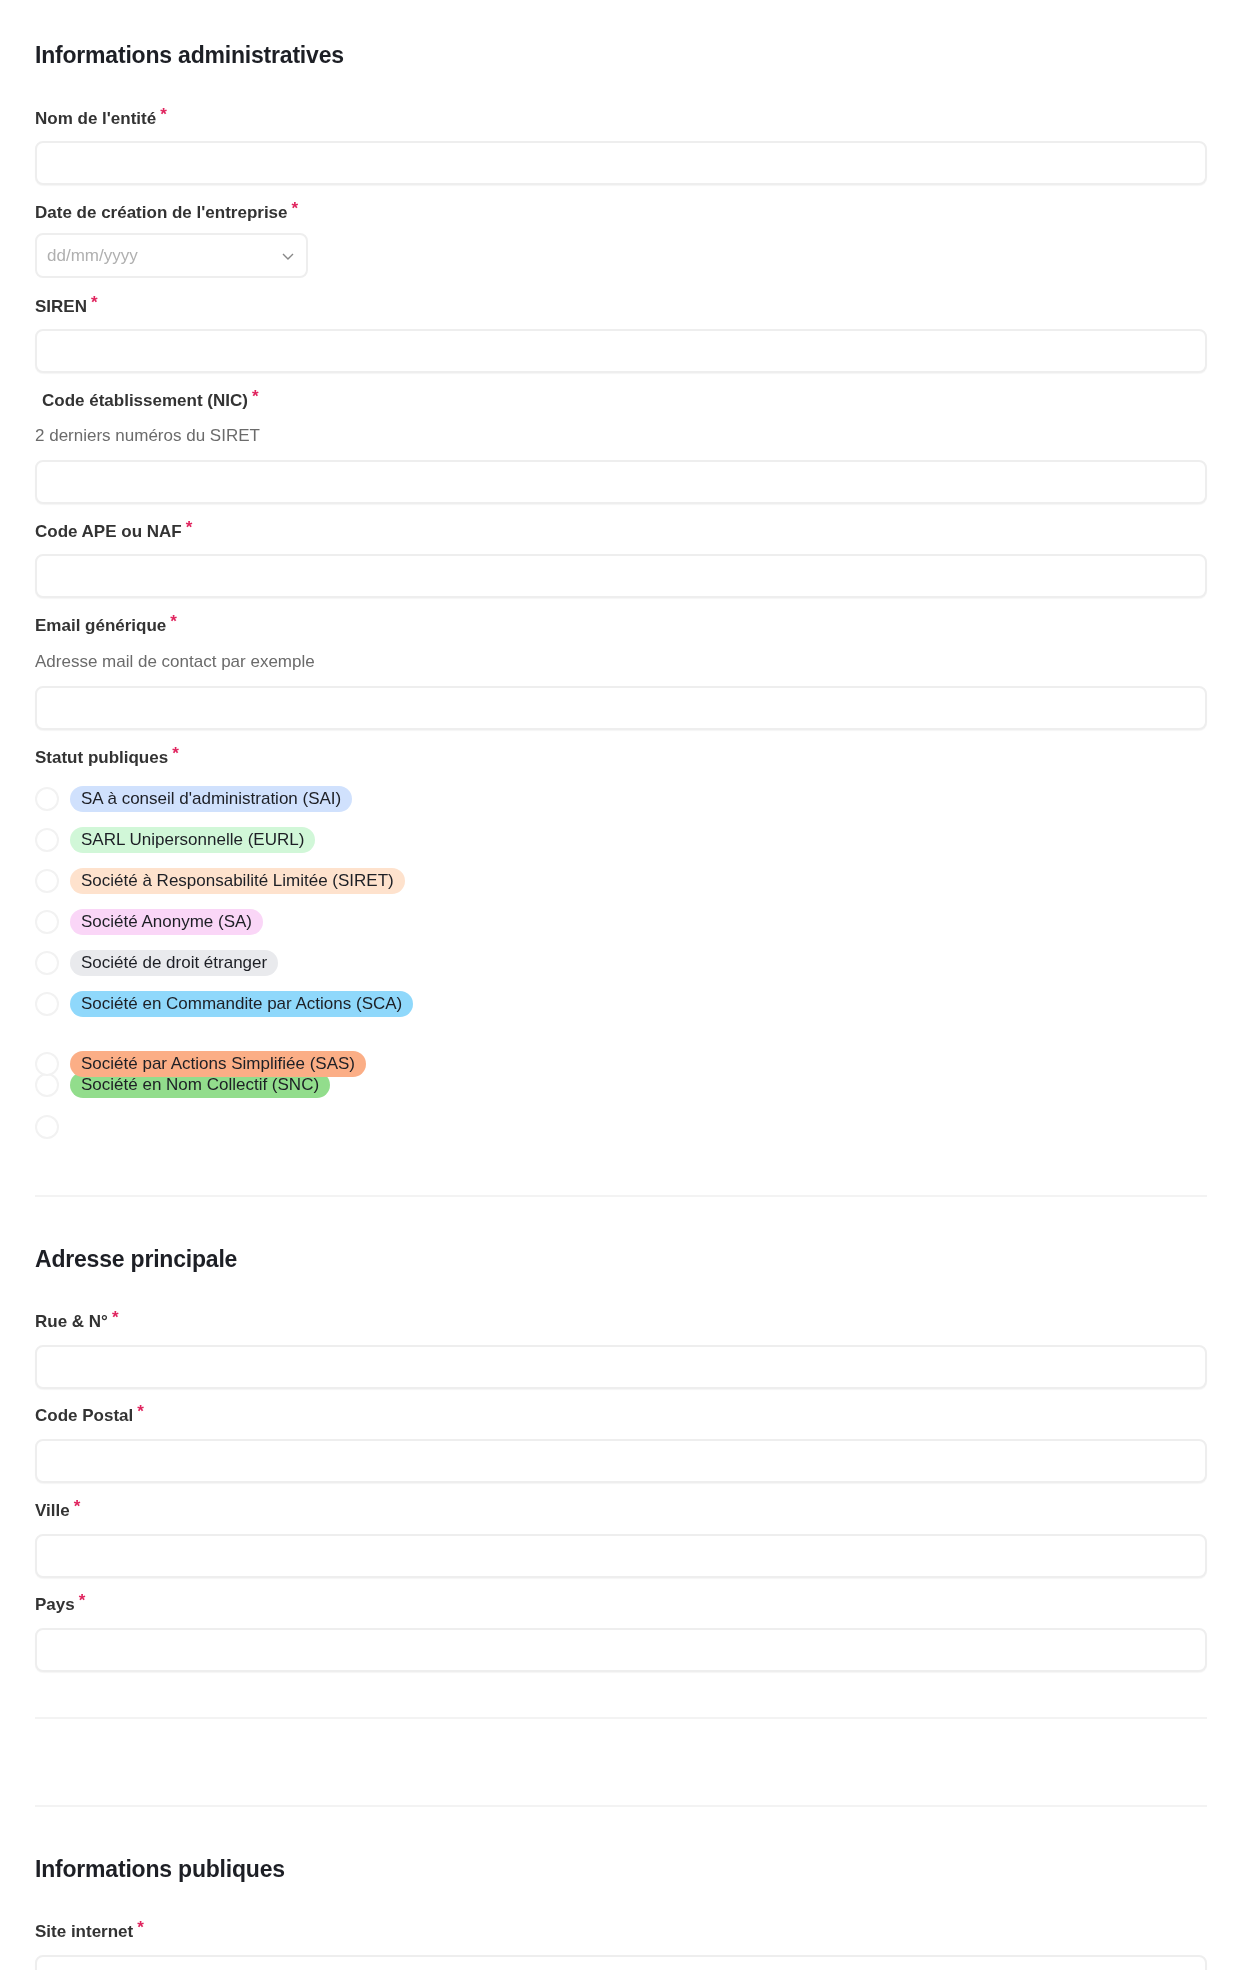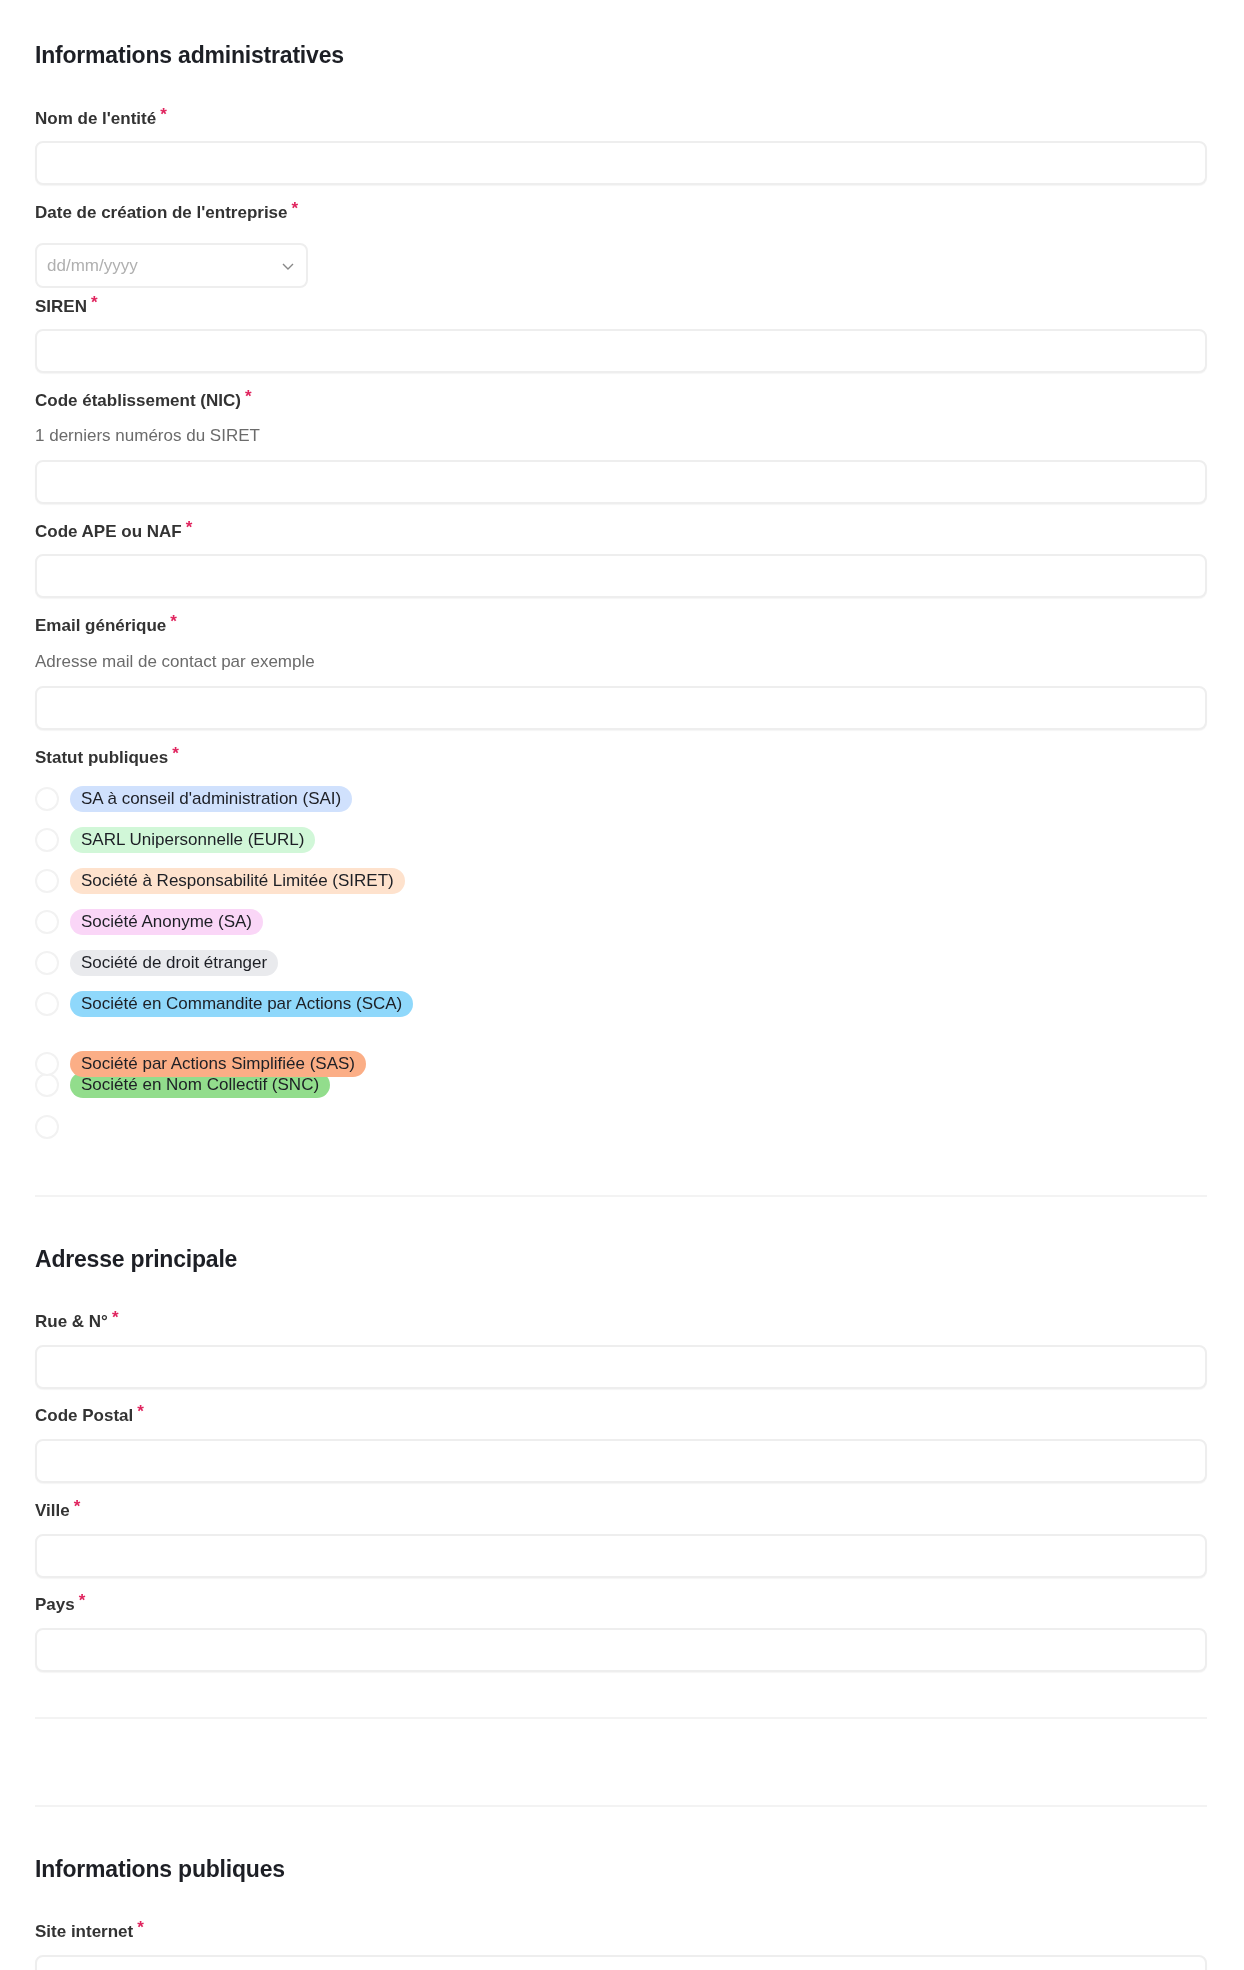--- a/index.html
+++ b/index.html
@@ -30,38 +30,38 @@
   <div class="label" style="top:109px;">
     <span>Nom de l'entité</span><span class="req">*</span>
   </div>
   <div class="input" style="top:141px;">
     <input type="text" value="" style="">
   </div>
 
   <div class="label" style="top:203px;">
     <span>Date de création de l'entreprise</span><span class="req">*</span>
   </div>
-  <div class="date-input" style="top:243px;">
+  <div class="date-input" style="top:233px;">
     <span class="ph">dd/mm/yyyy</span>
     <svg class="chev" viewBox="0 0 16 16">
         <path d="M3 6 L8 11 L13 6" fill="none" stroke="#888" stroke-width="1.4"></path>
       </svg>
   </div>
 
   <div class="label" style="top:297px;">
     <span>SIREN</span><span class="req">*</span>
   </div>
   <div class="input" style="top:329px;">
     <input type="text" value="" style="">
   </div>
 
-  <div class="label" style="top:391px;">
+  <div class="label" style="top:391px;margin-left:7px;">
     <span>Code établissement (NIC)</span><span class="req">*</span>
   </div>
-  <div class="helper" style="top:426px;">1 derniers numéros du SIRET</div>
+  <div class="helper" style="top:426px;">2 derniers numéros du SIRET</div>
   <div class="input" style="top:460px;">
     <input type="text" value="" style="">
   </div>
 
   <div class="label" style="top:522px;">
     <span>Code APE ou NAF</span><span class="req">*</span>
   </div>
   <div class="input" style="top:554px;">
     <input type="text" value="" style="">
   </div>

